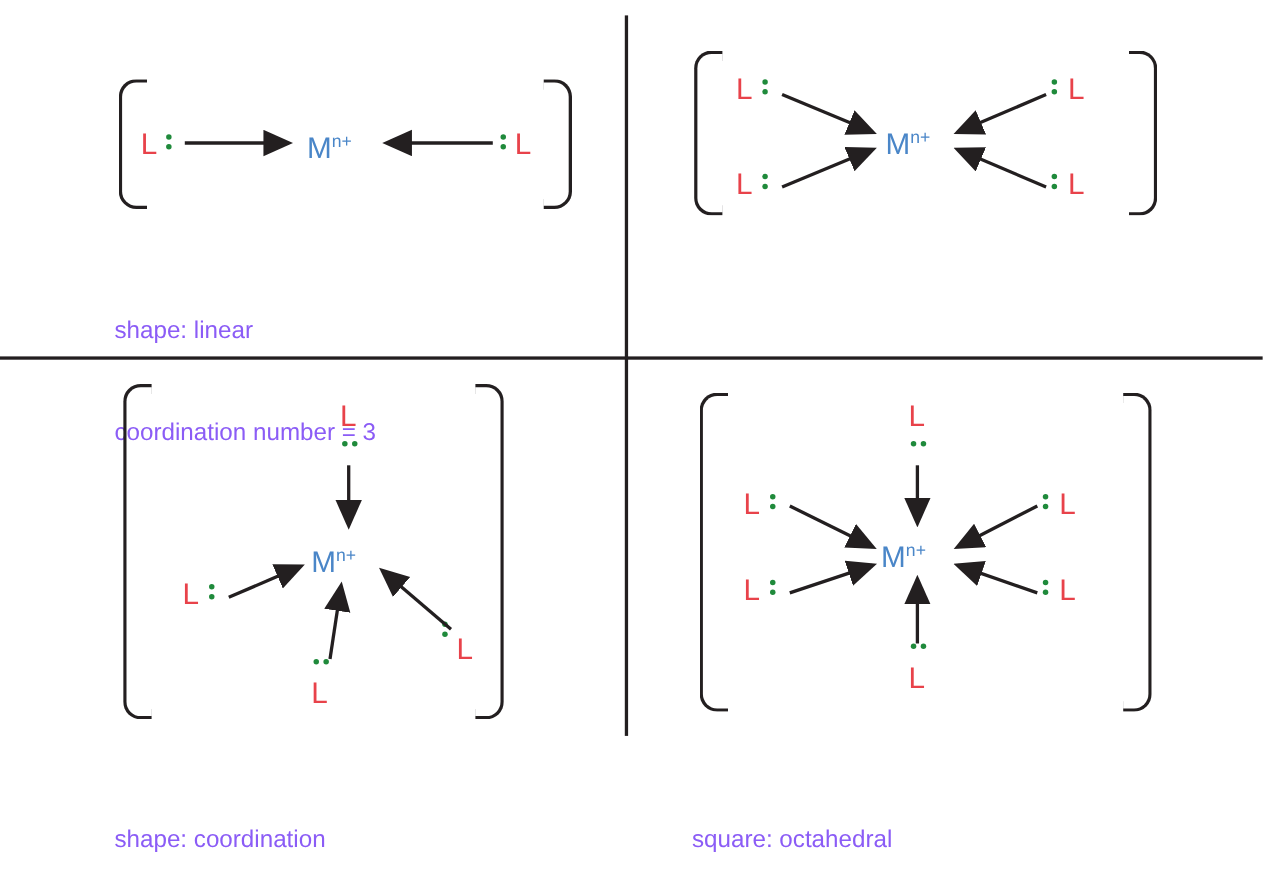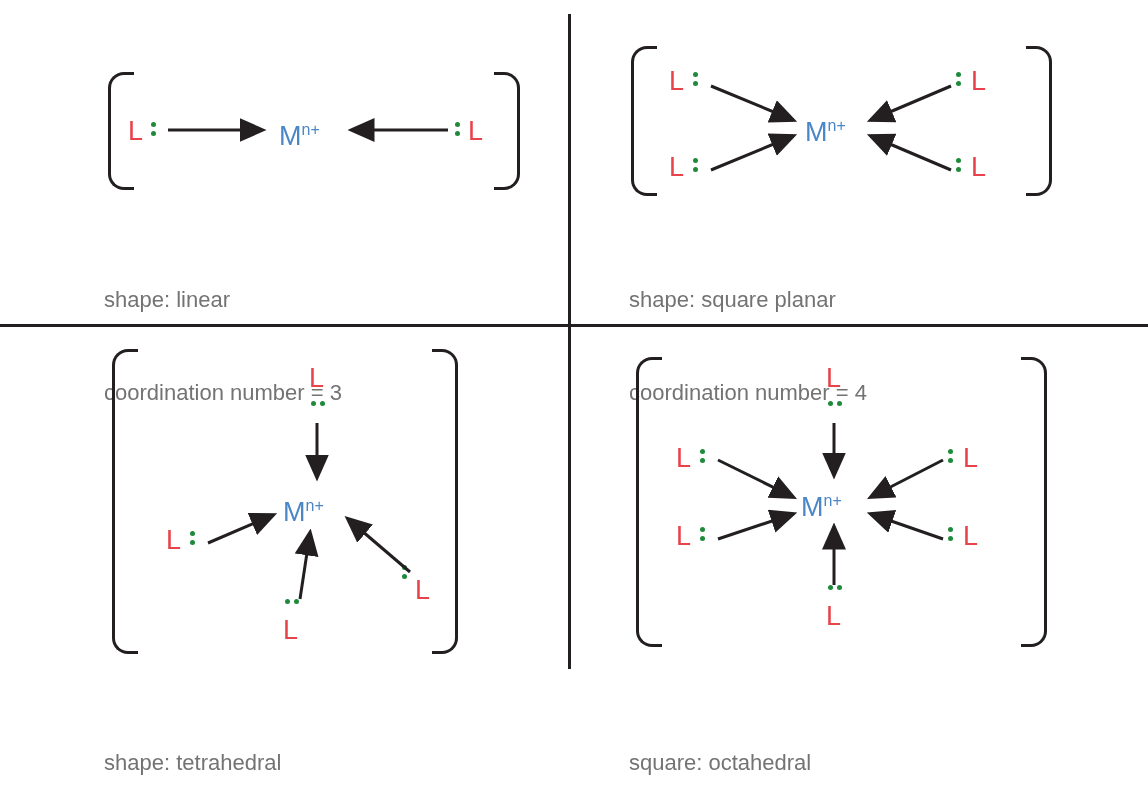--- a/index.html
+++ b/index.html
@@ -45,21 +45,21 @@
   .q-bl { left: 0;   top: 327px; width: 568px; height: 473px; }
   .q-br { left: 571px; top: 327px; width: 577px; height: 473px; }
 
   .diagram {
     position: absolute;
   }
   .caption {
     position: absolute;
     font-size: 22px;
     line-height: 31px;
-    color: #737373;
+    color: #8b5cf6;
     white-space: pre;
   }
   .caption .line { display: block; }
 
   
   .bracket {
     position: absolute;
     width: 26px;
     border: 3px solid #231f20;
     box-sizing: border-box;
@@ -193,24 +193,20 @@
           <marker id="ah2" markerWidth="9" markerHeight="9" refX="7.5" refY="4" orient="auto">
             <path d="M0,0 L9,4 L0,8 z" fill="#231f20"></path>
           </marker>
         </defs>
         <line x1="140" y1="86" x2="222" y2="120" stroke="#231f20" stroke-width="3" marker-end="url(#ah2)"></line>
         <line x1="140" y1="170" x2="222" y2="136" stroke="#231f20" stroke-width="3" marker-end="url(#ah2)"></line>
         <line x1="380" y1="86" x2="300" y2="120" stroke="#231f20" stroke-width="3" marker-end="url(#ah2)"></line>
         <line x1="380" y1="170" x2="300" y2="136" stroke="#231f20" stroke-width="3" marker-end="url(#ah2)"></line>
       </svg>
     </div>
-    <div class="caption" style="left:58px;top:222px;">
-      <span class="line">shape: square planar</span>
-      <span class="line">coordination number = 4</span>
-    </div>
   </div>
 
   <div class="quadrant q-bl">
     <div class="diagram" style="left:0;top:0;width:568px;height:350px;">
       <div class="bracket left" style="left:112px;top:22px;height:305px;"></div>
       <div class="bracket right" style="left:432px;top:22px;height:305px;"></div>
 
       <div class="atom ligand" style="left:309px;top:38px;"><span>L</span></div>
       <div class="lonepair lp-h" style="left:311px;top:74px;">
           <i></i>
@@ -245,21 +241,21 @@
             <path d="M0,0 L9,4 L0,8 z" fill="#231f20"></path>
           </marker>
         </defs>
         <line x1="317" y1="96" x2="317" y2="150" stroke="#231f20" stroke-width="3" marker-end="url(#ah3)"></line>
         <line x1="208" y1="216" x2="273" y2="188" stroke="#231f20" stroke-width="3" marker-end="url(#ah3)"></line>
         <line x1="300" y1="272" x2="310" y2="206" stroke="#231f20" stroke-width="3" marker-end="url(#ah3)"></line>
         <line x1="410" y1="245" x2="348" y2="192" stroke="#231f20" stroke-width="3" marker-end="url(#ah3)"></line>
       </svg>
     </div>
     <div class="caption" style="left:104px;top:358px;">
-      <span class="line">shape: tetrahedral</span>
+      <span class="line">shape: coordination</span>
       
     </div>
   </div>
 
   <div class="quadrant q-br">
     <div class="diagram" style="left:0;top:0;width:577px;height:350px;">
       <div class="bracket left" style="left:65px;top:30px;height:290px;"></div>
       <div class="bracket right" style="left:450px;top:30px;height:290px;"></div>
 
       <div class="atom ligand" style="left:255px;top:38px;"><span>L</span></div>

